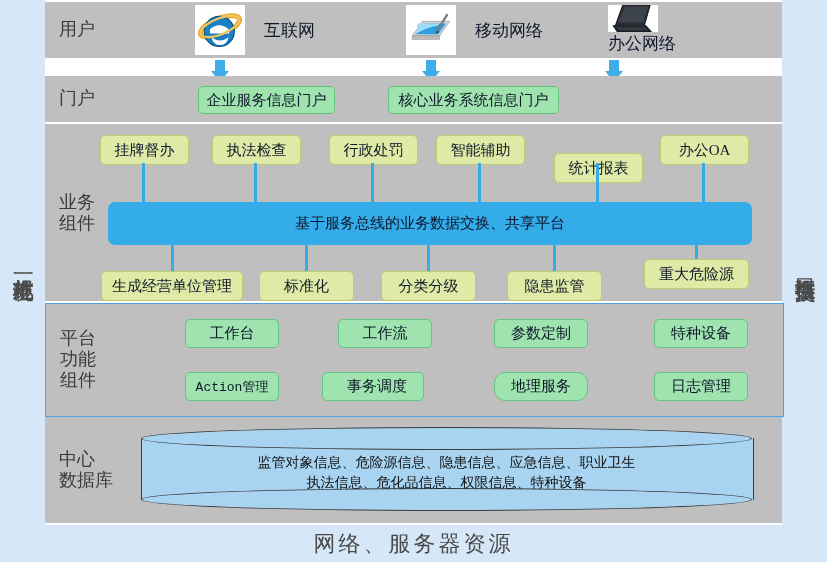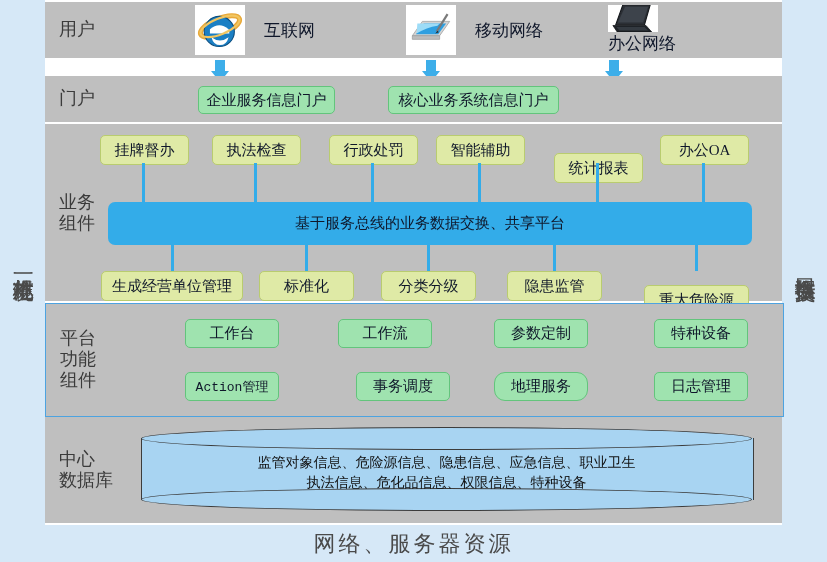--- a/index.html
+++ b/index.html
@@ -254,21 +254,21 @@
       </div>
       <div class="pill pill-lime" style="left:214px;top:147px;width:93px;height:28px;">
         <span>标准化</span>
       </div>
       <div class="pill pill-lime" style="left:336px;top:147px;width:93px;height:28px;">
         <span>分类分级</span>
       </div>
       <div class="pill pill-lime" style="left:462px;top:147px;width:93px;height:28px;">
         <span>隐患监管</span>
       </div>
-      <div class="pill pill-lime" style="left:599px;top:161px;width:103px;height:28px;">
+      <div class="pill pill-lime" style="left:599px;top:135px;width:103px;height:28px;">
         <span>重大危险源</span>
       </div>
     </div>
 
     <div class="band" id="row-plat">
       <div class="row-label">平台
 功能
 组件</div>
 
       <div class="pill pill-green" style="left:139px;top:15px;width:92px;height:27px;">
@@ -280,21 +280,21 @@
       <div class="pill pill-green" style="left:448px;top:15px;width:92px;height:27px;">
         <span>参数定制</span>
       </div>
       <div class="pill pill-green" style="left:608px;top:15px;width:92px;height:27px;">
         <span>特种设备</span>
       </div>
 
       <div class="pill pill-green" style="left:139px;top:68px;width:92px;height:27px;">
         <span class="mono">Action管理</span>
       </div>
-      <div class="pill pill-green" style="left:310px;top:68px;width:92px;height:27px;">
+      <div class="pill pill-green" style="left:276px;top:68px;width:92px;height:27px;padding-left:8px;">
         <span>事务调度</span>
       </div>
       <div class="pill pill-green" style="left:448px;top:68px;width:92px;height:27px;border-radius:11px;">
         <span>地理服务</span>
       </div>
       <div class="pill pill-green" style="left:608px;top:68px;width:92px;height:27px;">
         <span>日志管理</span>
       </div>
     </div>
 

